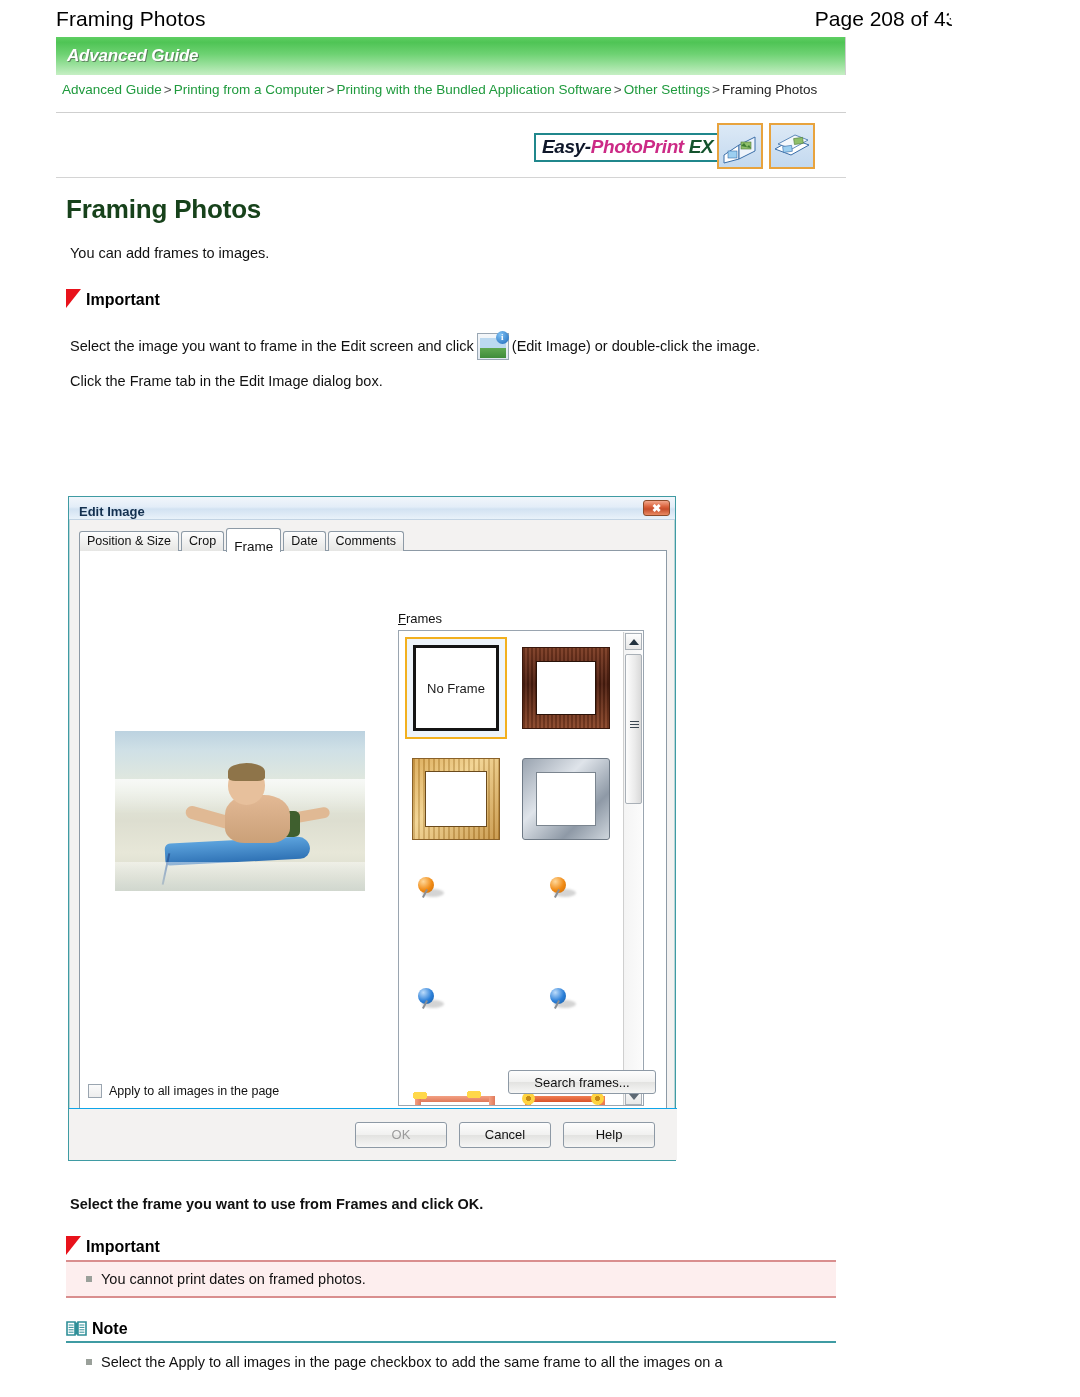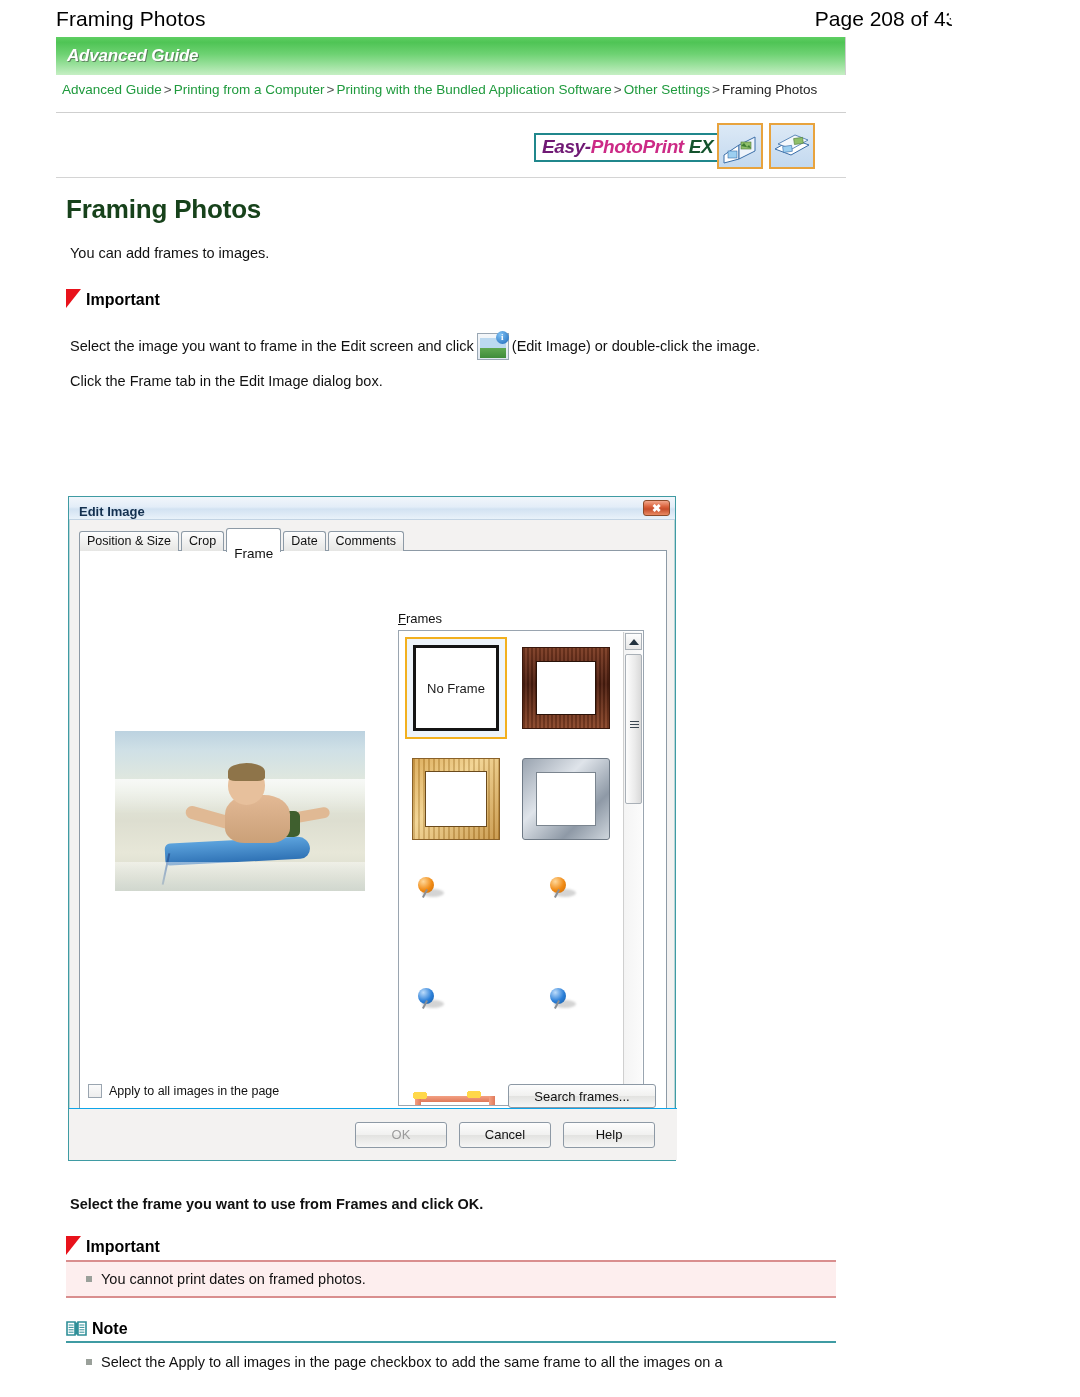--- a/index.html
+++ b/index.html
@@ -102,21 +102,21 @@
     top: 16px;
     border: 2px solid #20878c;
     padding: 1px 6px 2px 6px;
     background: #fff;
     font-size: 19px;
     font-weight: bold;
     font-style: italic;
     white-space: nowrap;
     letter-spacing: -.4px;
   }
-  .epp-logo .seg-a { color: #701a75; }
+  .epp-logo .seg-a { color: #0f172a; }
   .epp-logo .seg-b { color: #cc2a86; }
   .epp-logo .seg-c { color: #14532d; }
   .logo-icon {
     position: absolute;
     top: 6px;
     width: 46px; height: 46px;
     border: 2px solid #e8a33d;
     background: linear-gradient(to bottom,#dce9f6,#c3d9ef);
     overflow: hidden;
   }
@@ -285,21 +285,21 @@
     font-size: 12.5px;
     color: #111;
     padding: 2px 7px 3px 7px;
     height: 20px;
     line-height: 15px;
   }
   .tab.active {
     background: #ffffff;
     height: 24px;
     font-size: 13.5px;
-    padding-top: 17px;
+    padding-top: 10px;
     margin-bottom: -1px;
     border-color: #8d9aa6;
     position: relative;
     z-index: 4;
   }
   .tabpanel {
     position: absolute;
     left: 0; top: 23px;
     width: 588px; height: 559px;
     background: #ffffff;
@@ -543,21 +543,21 @@
     background: linear-gradient(to bottom,#fdfdfd 0%,#f1f1f0 48%,#e3e3e1 52%,#f6f6f5 100%);
     font-size: 13px;
     color: #111;
     text-align: center;
     display: flex;
     align-items: center;
     justify-content: center;
   }
   .btn.search {
     position: absolute;
-    right: 10px; bottom: 0;
+    right: 10px; bottom: 14px;
     width: 148px; height: 24px;
   }
   .dlg-footer {
     position: absolute;
     left: 0; bottom: 0;
     width: 608px; height: 52px;
     display: flex;
     align-items: center;
     justify-content: flex-end;
     gap: 12px;

